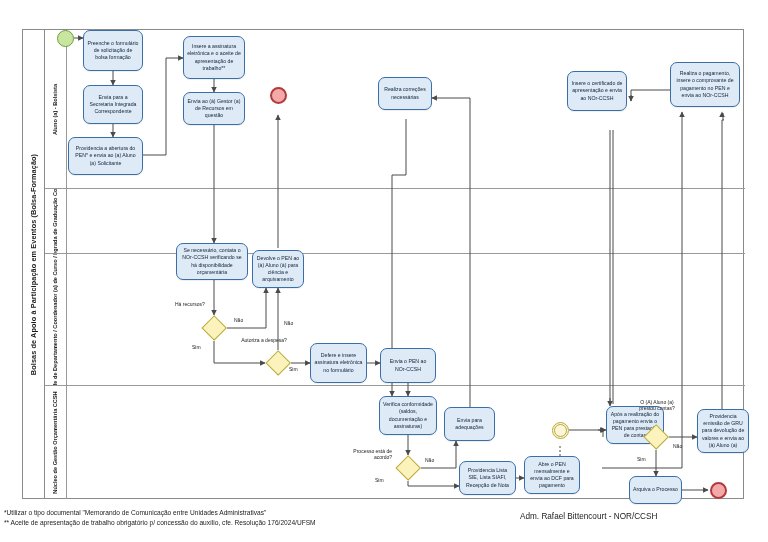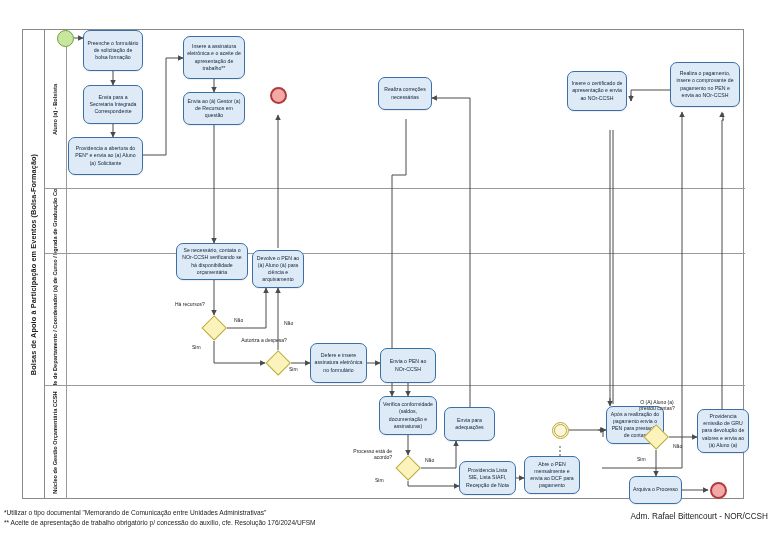--- a/index.html
+++ b/index.html
@@ -59,21 +59,21 @@
   }
   .event.timer .inner{width:11px;height:11px;border:1px solid #b9a93a;border-radius:50%;}
 
   .edge-label{
     position:absolute;font-size:5px;color:#222;white-space:nowrap;
     background:transparent;line-height:1.2;text-align:center;
   }
 
   
   .footnotes{position:absolute;left:4px;top:508px;font-size:6.6px;line-height:1.55;color:#222;}
-  .signature{position:absolute;left:520px;top:512px;width:248px;text-align:right;font-size:8.2px;color:#222;}
+  .signature{position:absolute;left:520px;top:512px;width:248px;text-align:left;font-size:8.2px;color:#222;}
 
   svg.wires{position:absolute;left:0;top:0;width:768px;height:542px;pointer-events:none;}
 </style>
 </head>
 <body>
 
 <div id="stage">
 
   <div class="pool">
     <div class="pool-title">

